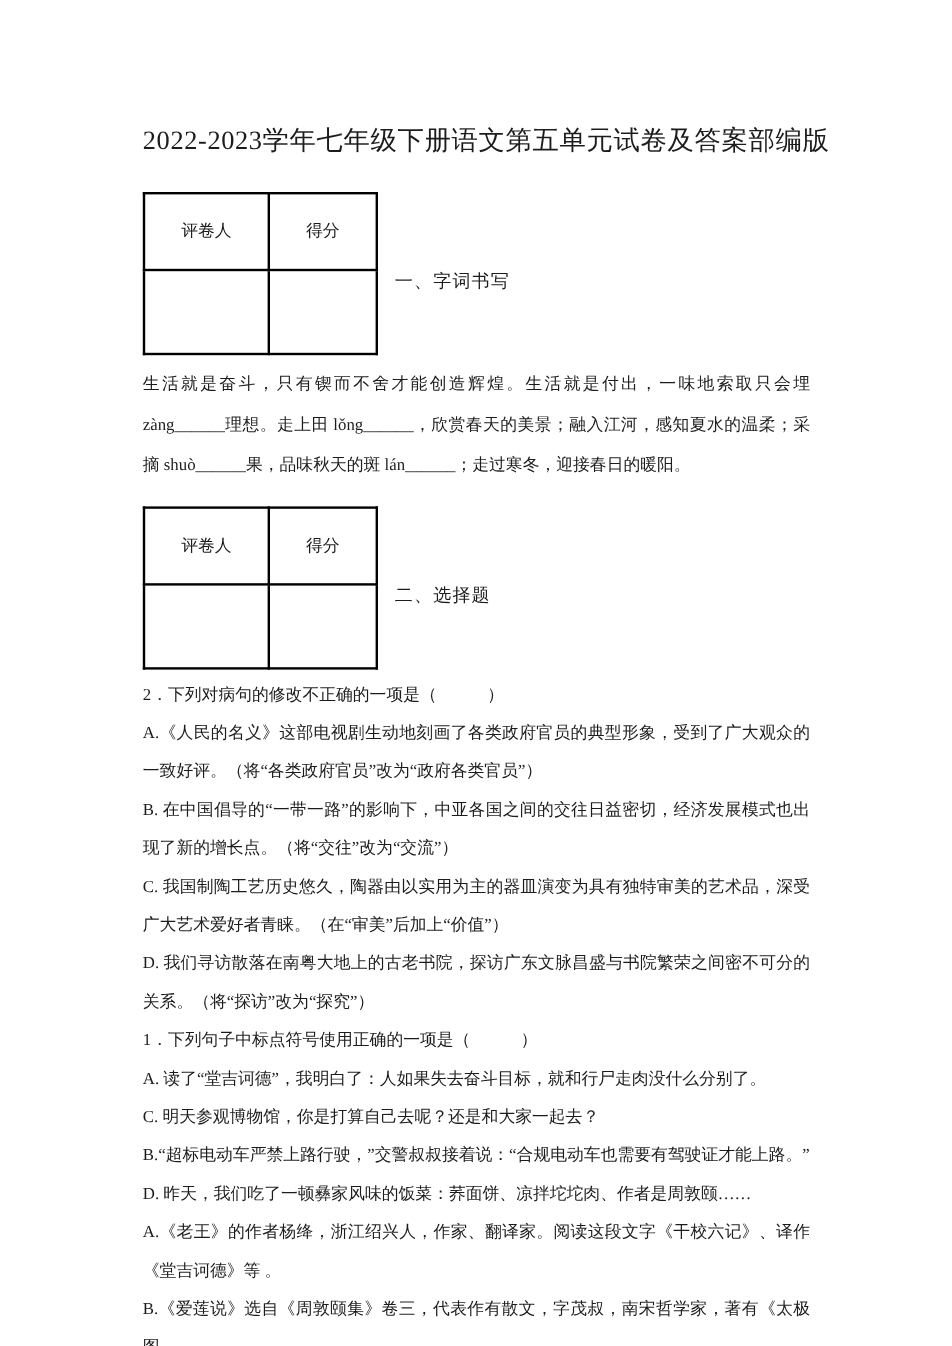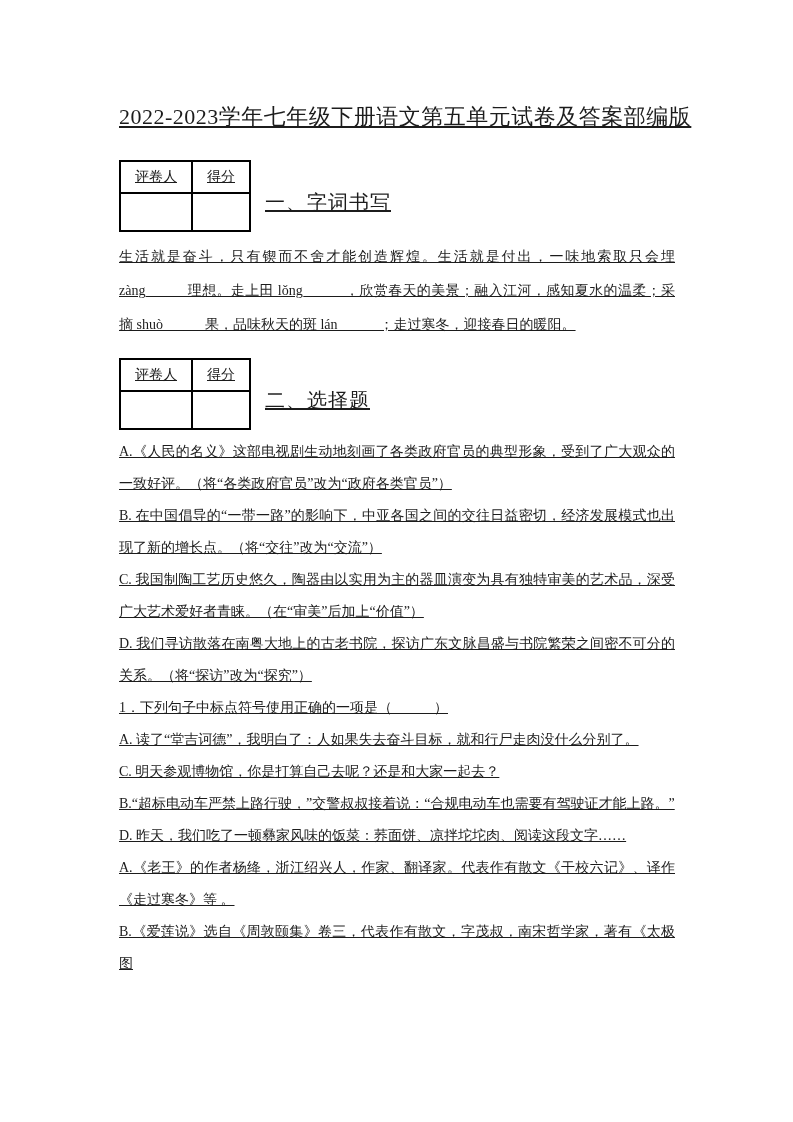--- a/index.html
+++ b/index.html
@@ -13,21 +13,20 @@
     overflow: hidden;
     font-family: "Liberation Serif", "DejaVu Serif", serif;
     color: #1c1c1c;
   }
   .page {
     box-sizing: border-box;
     width: 793px;
     height: 1122px;
     padding: 100px 118px 0 119px;
     background: #ffffff;
-    text-decoration: underline;
   }
   .exam-title {
     margin: 0 0 26px 0;
     font-size: 22px;
     font-weight: normal;
     line-height: 34px;
     text-align: center;
     white-space: nowrap;
     letter-spacing: 0.5px;
   }
@@ -43,28 +42,28 @@
   }
   table.score-table {
     border-collapse: collapse;
     table-layout: fixed;
   }
   table.score-table td {
     border: 2px solid #000000;
     text-align: center;
     vertical-align: middle;
     font-size: 14px;
-    padding: 0;
+    padding: 16px;
   }
   td.col-scorer { width: 70px; }
   td.col-score  { width: 56px; }
   tr.score-header-row td { height: 30px; }
   tr.score-value-row td  { height: 36px; }
   .section-heading {
-    font-size: 20px;
+    font-size: 15px;
     padding-top: 12px;
     letter-spacing: 1px;
   }
   .stem {
     margin: 0;
     font-size: 14px;
     line-height: 32px;
     text-align: left;
   }
   .stem.q1 { margin-top: 8px; }
@@ -110,27 +109,28 @@
         </tr>
         <tr class="score-value-row">
           <td class="col-scorer"></td>
           <td class="col-score"></td>
         </tr>
       </tbody>
     </table>
     <div class="section-heading">二、选择题</div>
   </div>
 
+  <p class="stem">2．下列对病句的修改不正确的一项是（　　　）</p>
   <p class="option">A.《人民的名义》这部电视剧生动地刻画了各类政府官员的典型形象，受到了广大观众的一致好评。（将“各类政府官员”改为“政府各类官员”）</p>
   <p class="option">B. 在中国倡导的“一带一路”的影响下，中亚各国之间的交往日益密切，经济发展模式也出现了新的增长点。（将“交往”改为“交流”）</p>
   <p class="option">C. 我国制陶工艺历史悠久，陶器由以实用为主的器皿演变为具有独特审美的艺术品，深受广大艺术爱好者青睐。（在“审美”后加上“价值”）</p>
   <p class="option">D. 我们寻访散落在南粤大地上的古老书院，探访广东文脉昌盛与书院繁荣之间密不可分的关系。（将“探访”改为“探究”）</p>
 
   <p class="stem">1．下列句子中标点符号使用正确的一项是（　　　）</p>
   <p class="option">A. 读了“堂吉诃德”，我明白了：人如果失去奋斗目标，就和行尸走肉没什么分别了。</p>
   <p class="option">C. 明天参观博物馆，你是打算自己去呢？还是和大家一起去？</p>
   <p class="option">B.“超标电动车严禁上路行驶，”交警叔叔接着说：“合规电动车也需要有驾驶证才能上路。”</p>
-  <p class="option">D. 昨天，我们吃了一顿彝家风味的饭菜：荞面饼、凉拌坨坨肉、阅读这段文字……</p>
+  <p class="option">D. 昨天，我们吃了一顿彝家风味的饭菜：荞面饼、凉拌坨坨肉、作者是周敦颐……</p>
 
-  <p class="option">A.《老王》的作者杨绛，浙江绍兴人，作家、翻译家。代表作有散文《干校六记》、译作《走过寒冬》等 。</p>
+  <p class="option">A.《老王》的作者杨绛，浙江绍兴人，作家、翻译家。阅读这段文字《干校六记》、译作《堂吉诃德》等 。</p>
   <p class="option">B.《爱莲说》选自《周敦颐集》卷三，代表作有散文，字茂叔，南宋哲学家，著有《太极图</p>
 
 </div>
 
 </body></html>

